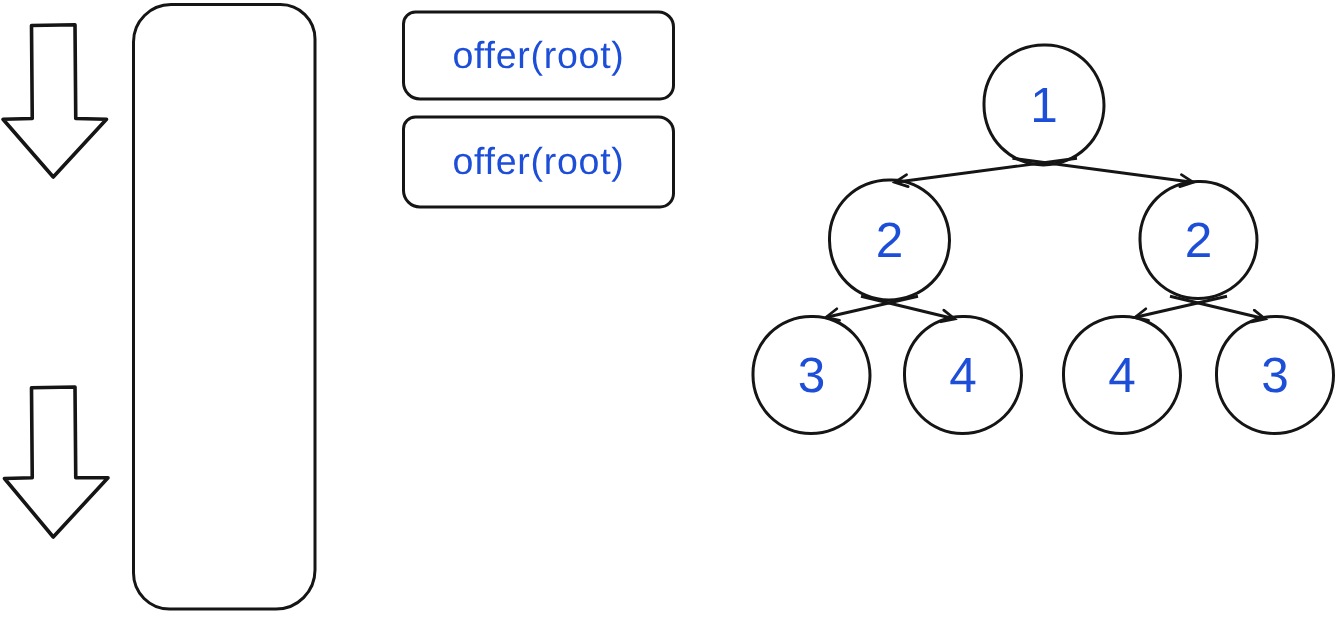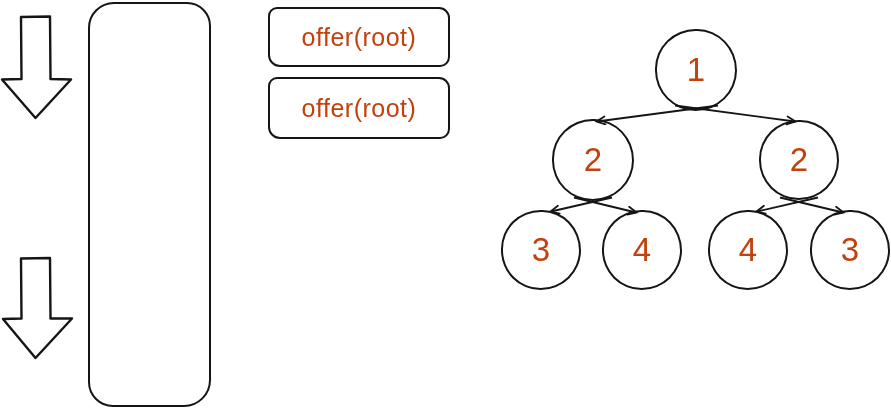--- a/index.html
+++ b/index.html
@@ -2,21 +2,21 @@
 <html><head>
 <meta charset="utf-8">
 <style>
   html, body { margin: 0; padding: 0; background: #ffffff; }
   .canvas {
     position: relative;
     width: 891px;
     height: 411px;
     background: #ffffff;
     font-family: "Liberation Sans", sans-serif;
-    color: #c2410c;
+    color: #1d4ed8;
     overflow: hidden;
   }
   .svg-layer {
     position: absolute;
     left: 0; top: 0;
     width: 891px; height: 411px;
   }
   
   .stack-rect {
     position: absolute;

